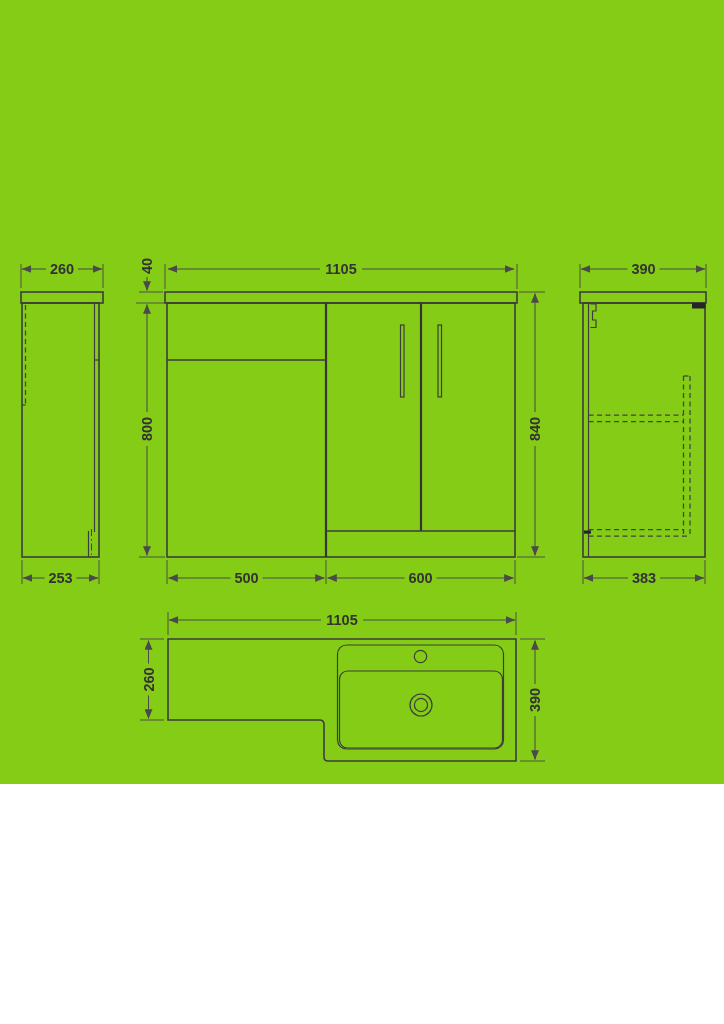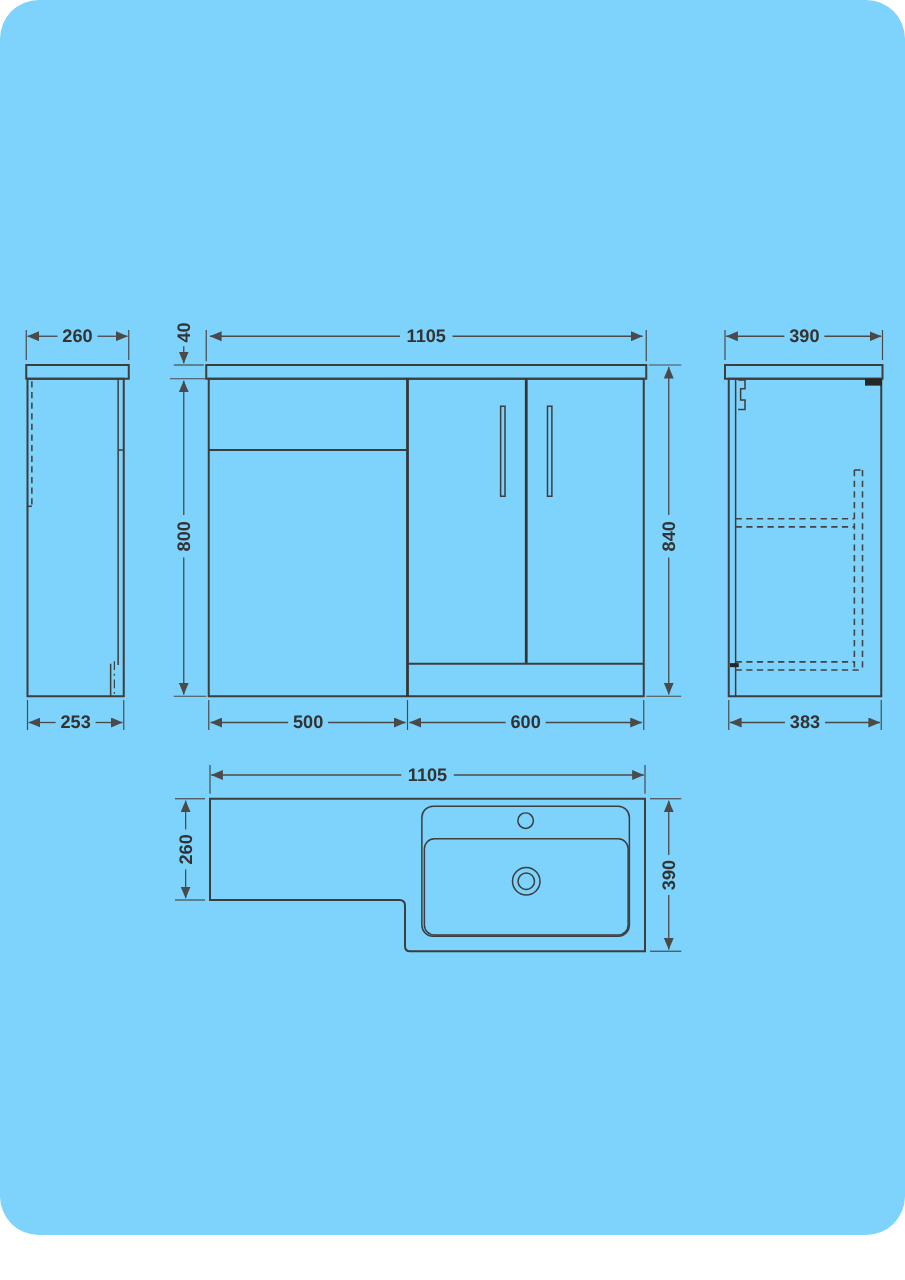--- a/index.html
+++ b/index.html
@@ -1,16 +1,16 @@
 <!DOCTYPE html>
 <html><head>
 <meta charset="utf-8">
 <style>
   html,body{margin:0;padding:0;background:#ffffff;}
-  .stage{position:relative;width:724px;height:988px;background:#7dd3fc;overflow:hidden;border-radius:31px;}
+  .stage{position:relative;width:724px;height:784px;background:#84cc16;overflow:hidden;}
   svg{display:block;}
   .obj{stroke:#3d3d3d;fill:none;stroke-width:1.6;stroke-linejoin:miter;}
   .objh{stroke:#343434;fill:none;stroke-width:2.2;}
   .thin{stroke:#3d3d3d;fill:none;stroke-width:1.2;}
   .hid{stroke:#434343;fill:none;stroke-width:1.25;stroke-dasharray:5 3.5;}
   .cdot{stroke:#434343;fill:none;stroke-width:1;stroke-dasharray:7 3 1.5 3;}
   .dim{stroke:#4a4a4a;fill:none;stroke-width:1.05;}
   .ext{stroke:#4a4a4a;fill:none;stroke-width:0.95;}
   .solidfill{fill:#262626;stroke:none;}
   .dimtxt{font-family:"Liberation Sans","DejaVu Sans",sans-serif;font-weight:700;font-size:14.5px;fill:#333333;}

